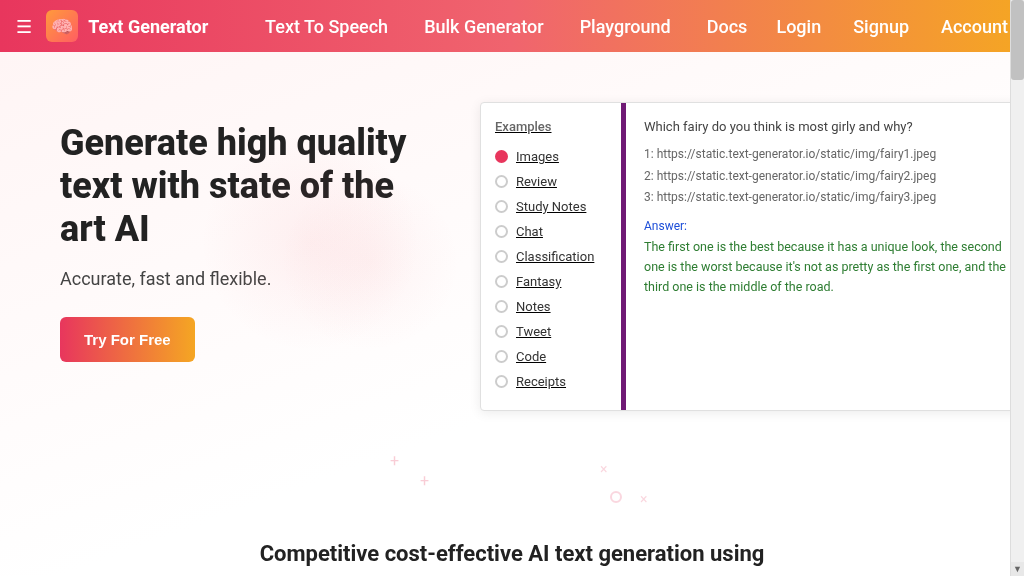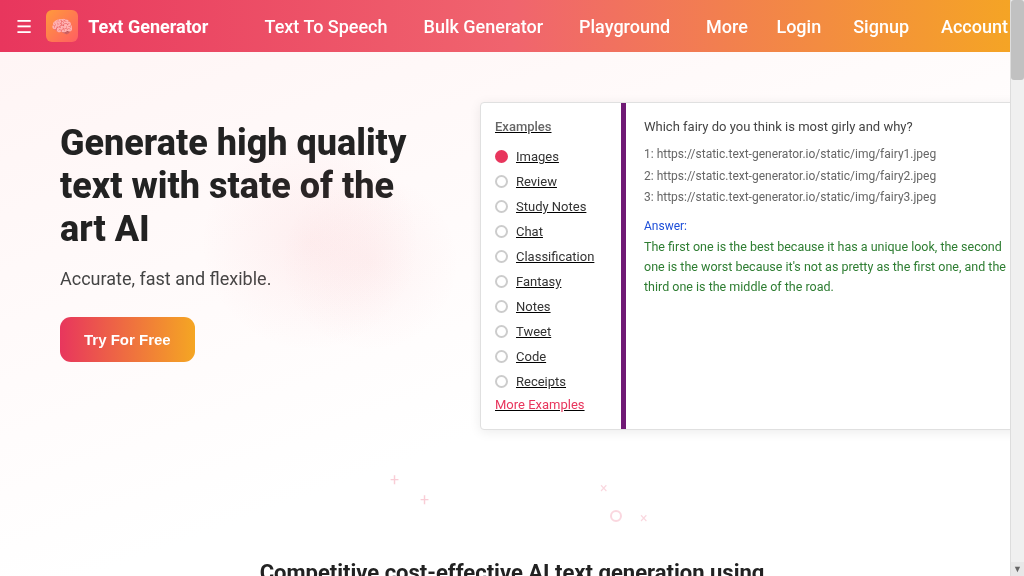--- a/index.html
+++ b/index.html
@@ -135,21 +135,21 @@
     .hero-subheading {
       font-size: 18px;
       color: #444;
       margin-bottom: 28px;
     }
     .try-btn {
       background: linear-gradient(90deg, #e8365d, #f5a623);
       color: #fff;
       border: none;
       padding: 14px 24px;
-      border-radius: 11px;
+      border-radius: 6px;
       font-size: 15px;
       font-weight: 600;
       cursor: pointer;
       white-space: nowrap;
     }
 
     
     .examples-card {
       flex: 0 0 560px;
       background: #fff;
@@ -284,21 +284,21 @@
     <span class="hamburger">☰</span>
     <div class="nav-logo">
       <span>🧠</span>
     </div>
     <span class="nav-brand">Text Generator</span>
   </div>
   <div class="nav-links">
     <a class="nav-link">Text To Speech</a>
     <a class="nav-link">Bulk Generator</a>
     <a class="nav-link">Playground</a>
-    <a class="nav-link">More</a>
+    <a class="nav-link">Docs</a>
   </div>
   <div class="nav-right">
     <a class="nav-link">Login</a>
     <a class="nav-link">Signup</a>
     <a class="nav-link">Account</a>
   </div>
 </nav>
 
 <div class="hero">
 
@@ -353,21 +353,20 @@
         </div>
         <div class="example-item">
           <div class="radio-dot"></div>
           <span>Code</span>
         </div>
         <div class="example-item">
           <div class="radio-dot"></div>
           <span>Receipts</span>
         </div>
 
-        <a class="more-examples">More Examples</a>
       </div>
 
       <div class="examples-content">
         <div class="examples-question">Which fairy do you think is most girly and why?</div>
         <div class="examples-urls">
           <div>1: https://static.text-generator.io/static/img/fairy1.jpeg</div>
           <div>2: https://static.text-generator.io/static/img/fairy2.jpeg</div>
           <div>3: https://static.text-generator.io/static/img/fairy3.jpeg</div>
         </div>
         <div class="examples-answer-label">Answer:</div>

